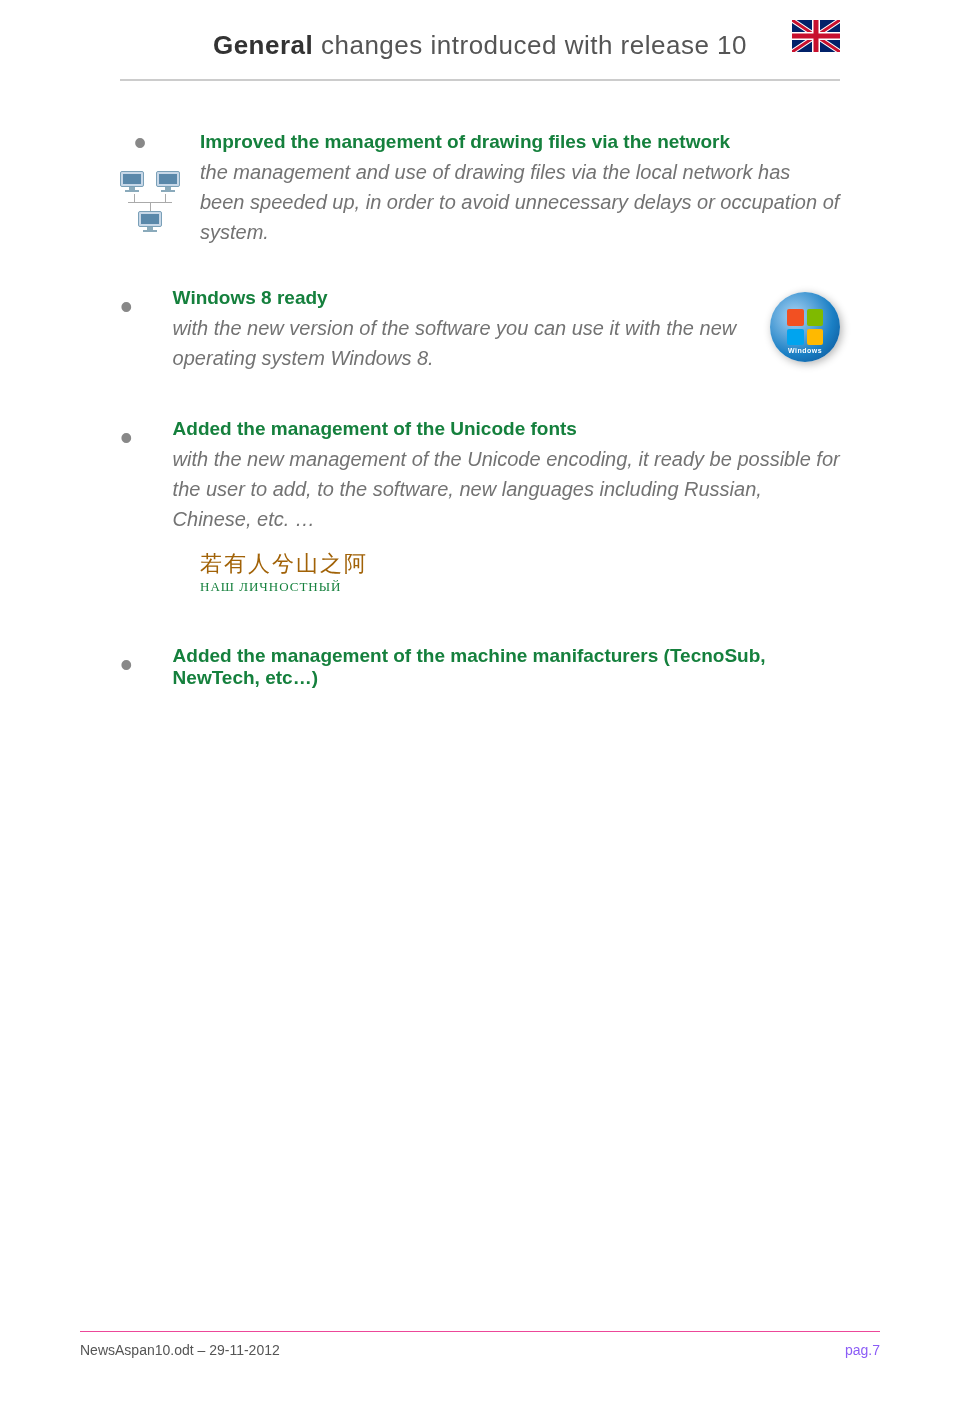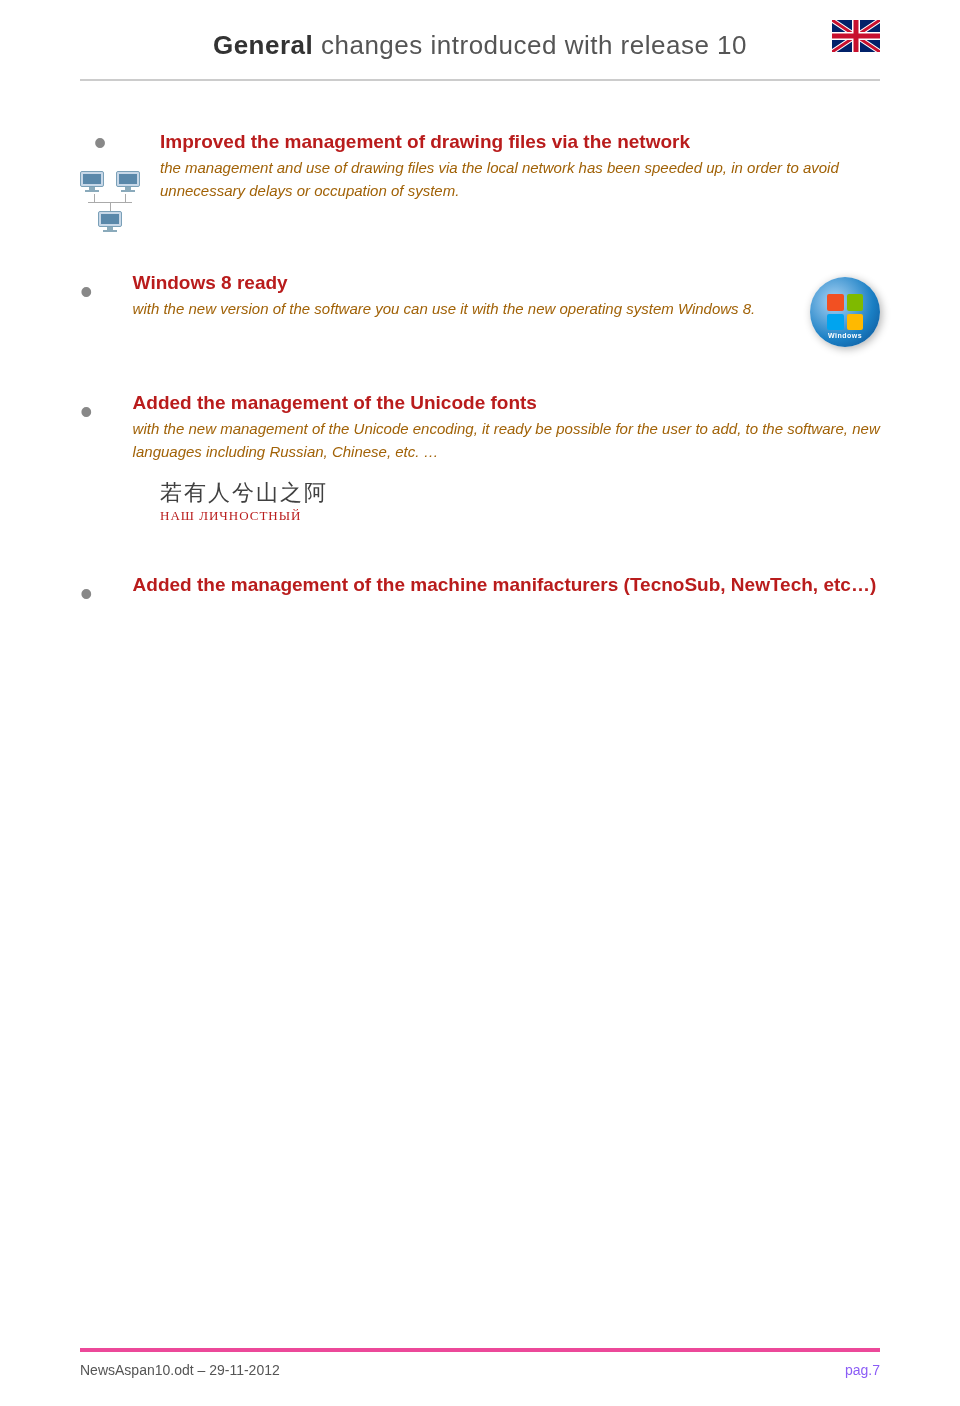--- a/index.html
+++ b/index.html
@@ -11,21 +11,21 @@
       min-height: 1406px;
       position: relative;
       color: #333333;
     }
 
     .page-container {
       width: 960px;
       min-height: 1406px;
       background: #ffffff;
       position: relative;
-      padding: 0 80px;
+      padding: 0 120px;
     }
 
     
     .page-header {
       display: flex;
       align-items: center;
       justify-content: center;
       padding-top: 30px;
       padding-bottom: 18px;
       border-bottom: 2px solid #cccccc;
@@ -74,56 +74,56 @@
       line-height: 1;
     }
 
     .bullet-content {
       flex: 1;
     }
 
     .bullet-title {
       font-size: 19px;
       font-weight: bold;
-      color: #b91c1c;
+      color: #15803d;
       margin-bottom: 4px;
     }
 
     .bullet-subtitle {
-      font-size: 15px;
-      color: #a16207;
+      font-size: 20px;
+      color: #737373;
       font-style: italic;
       line-height: 1.5;
     }
 
     .chinese-text {
       font-size: 22px;
-      color: #404040;
+      color: #a16207;
       font-family: "SimSun", "MS Mincho", serif;
       letter-spacing: 2px;
       text-align: center;
     }
 
     .russian-text {
       font-size: 13px;
-      color: #b91c1c;
+      color: #15803d;
       font-family: serif;
       letter-spacing: 1px;
     }
 
     
     .page-footer {
       position: absolute;
-      bottom: 28px;
+      bottom: 48px;
       left: 80px;
       right: 80px;
       display: flex;
       justify-content: space-between;
       align-items: center;
-      border-top: 4px solid #ec4899;
+      border-top: 1px solid #ec4899;
       padding-top: 10px;
     }
 
     .footer-filename {
       font-size: 14px;
       color: #555555;
     }
 
     .footer-page {
       font-size: 14px;

